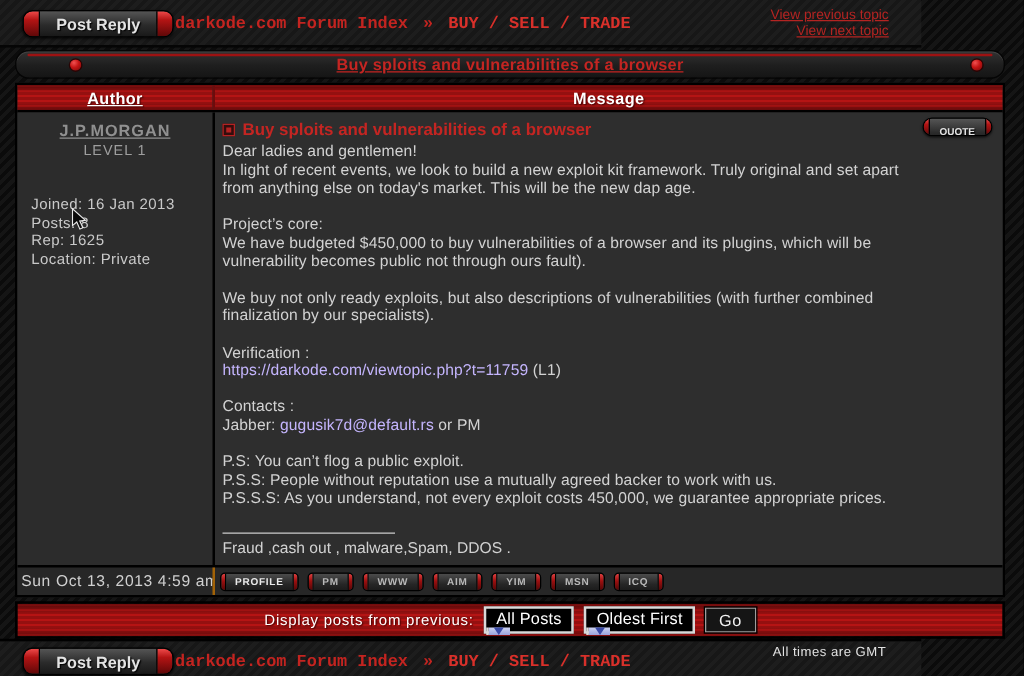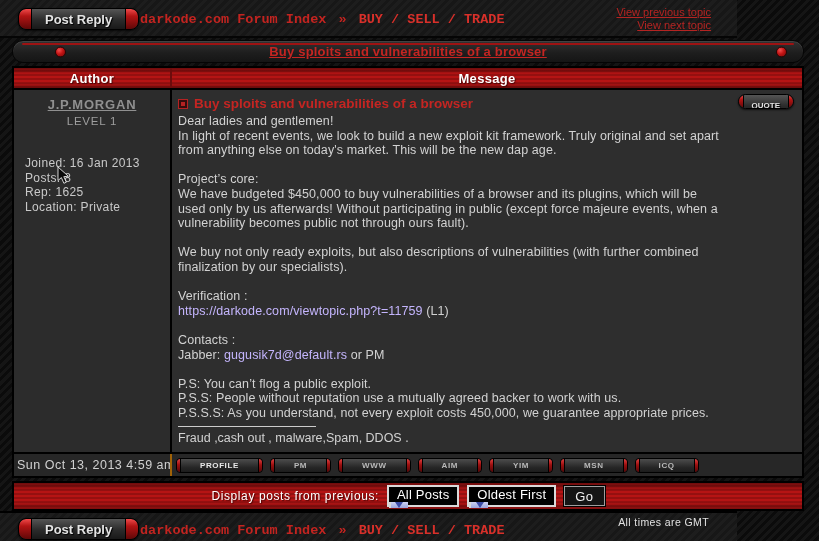--- a/index.html
+++ b/index.html
@@ -34,21 +34,21 @@
   .capbtn .mid { display:flex; align-items:center; padding:0 13px; height:20px;
       background:linear-gradient(180deg,#555 0%,#2b2b2b 55%,#191919 100%);
       color:#e3e3e3; font-weight:bold; font-size:13px; text-shadow:1px 1px 1px #000; }
   .postreply-top { position:absolute; left:18px; top:8px; }
   .postreply-bot { position:absolute; left:18px; top:5px; }
 
   .mini-btn { display:flex; border:1px solid #000; border-radius:4px; overflow:hidden; cursor:pointer; height:15px; }
   .mini-btn .cap { width:4px; background:linear-gradient(180deg,#e04040,#9c1010 45%,#550707); }
   .mini-btn .cap.l { border-right:1px solid #000; border-radius:3px 0 0 3px; }
   .mini-btn .cap.r { border-left:1px solid #000; border-radius:0 3px 3px 0; }
-  .mini-btn .mid { display:flex; align-items:center; padding:0 19px;
+  .mini-btn .mid { display:flex; align-items:center; padding:0 7px;
       background:linear-gradient(180deg,#4c4c4c,#262626 65%,#1c1c1c);
       color:#b9b9b9; font-weight:bold; font-size:8px; letter-spacing:.6px; }
   .btn-cell .mini-btn:first-child .mid { color:#e9e9e9; }
   .quote-btn { position:absolute; right:8px; top:4px; height:15px; }
   .quote-btn .cap { width:5px; }
   .quote-btn .mid { font-size:8px; padding:0 8px; }
 
   
   .titlebar { position:absolute; left:12px; top:40px; width:792px; height:23px;
       background:linear-gradient(180deg,#323232,#1e1e1e 55%,#151515);
@@ -66,21 +66,21 @@
 
   
   .forumtable { position:absolute; left:12px; top:66px; width:792px; height:412px;
       border:2px solid #000; background:#2d2d2d; display:flex; flex-direction:column; }
   .redtex { background:
       linear-gradient(180deg, rgba(0,0,0,.40) 0%, rgba(0,0,0,0) 30%, rgba(0,0,0,0) 72%, rgba(0,0,0,.30) 100%),
       repeating-linear-gradient(180deg,#b51414 0 2px,#951010 2px 4px); }
   .thead { display:flex; height:22px; border-bottom:2px solid #000; flex:0 0 auto; }
   .th { display:flex; align-items:center; justify-content:center; color:#fff; font-weight:bold;
       font-size:13px; text-shadow:1px 1px 1px #4d0404; letter-spacing:.3px; }
-  .th.author { width:158px; border-right:2px solid #6d0c0c; }
+  .th.author { width:158px; border-right:2px solid #6d0c0c;text-decoration:underline; }
   .th.message { flex:1; }
 
   .tbody { display:flex; flex:1 1 auto; min-height:0; }
   .author-cell { width:158px; border-right:2px solid #000; background:#2c2c2c; position:relative; flex:0 0 auto; }
   .a-name { margin-top:7px; text-align:center; font-weight:bold; font-size:13px; color:#909090;
       text-decoration:underline; letter-spacing:.8px; cursor:pointer; }
   .a-level { text-align:center; font-size:11.5px; color:#9e9e9e; margin-top:3px; letter-spacing:.8px; }
   .a-details { margin-top:29px; padding-left:11px; font-size:12px; line-height:14.5px;
       color:#c9c9c9; letter-spacing:.35px; }
   .cursor { position:absolute; left:43px; top:76px; z-index:5; }
@@ -182,21 +182,20 @@
           <span class="post-icon"></span>
           <span class="post-title">Buy sploits and vulnerabilities of a browser</span>
         </div>
         <div>
             <div class="msg-line"><span>Dear ladies and gentlemen!</span></div>
             <div class="msg-line"><span>In light of recent events, we look to build a new exploit kit framework. Truly original and set apart</span></div>
             <div class="msg-line"><span>from anything else on today's market. This will be the new dap age.</span></div>
             <div class="msg-line">&nbsp;</div>
             <div class="msg-line"><span>Project’s core:</span></div>
             <div class="msg-line"><span>We have budgeted $450,000 to buy vulnerabilities of a browser and its plugins, which will be</span></div>
-            <div class="msg-line"><span>used only by us afterwards! Without participating in public (except force majeure events, when a</span></div>
             <div class="msg-line"><span>vulnerability becomes public not through ours fault).</span></div>
             <div class="msg-line">&nbsp;</div>
             <div class="msg-line"><span>We buy not only ready exploits, but also descriptions of vulnerabilities (with further combined</span></div>
             <div class="msg-line"><span>finalization by our specialists).</span></div>
             <div class="msg-line">&nbsp;</div>
             <div class="msg-line"><span>Verification :</span></div>
             <div class="msg-line"><span class="lnk">https://darkode.com/viewtopic.php?t=11759</span><span> (L1)</span></div>
             <div class="msg-line">&nbsp;</div>
             <div class="msg-line"><span>Contacts :</span></div>
             <div class="msg-line"><span>Jabber: </span><span class="lnk">gugusik7d@default.rs</span><span> or PM</span></div>

